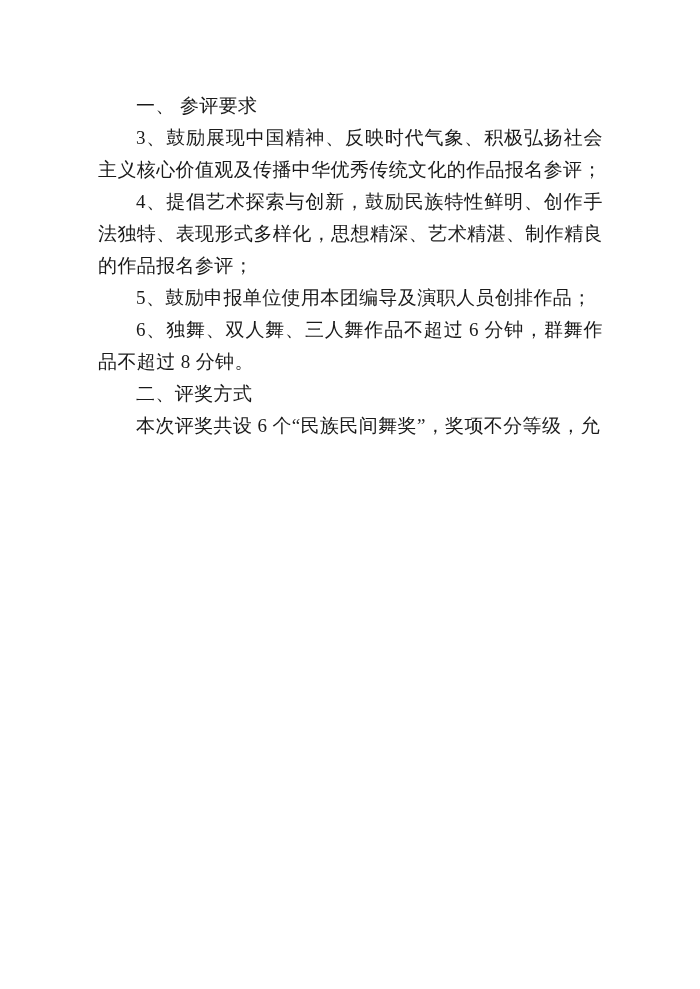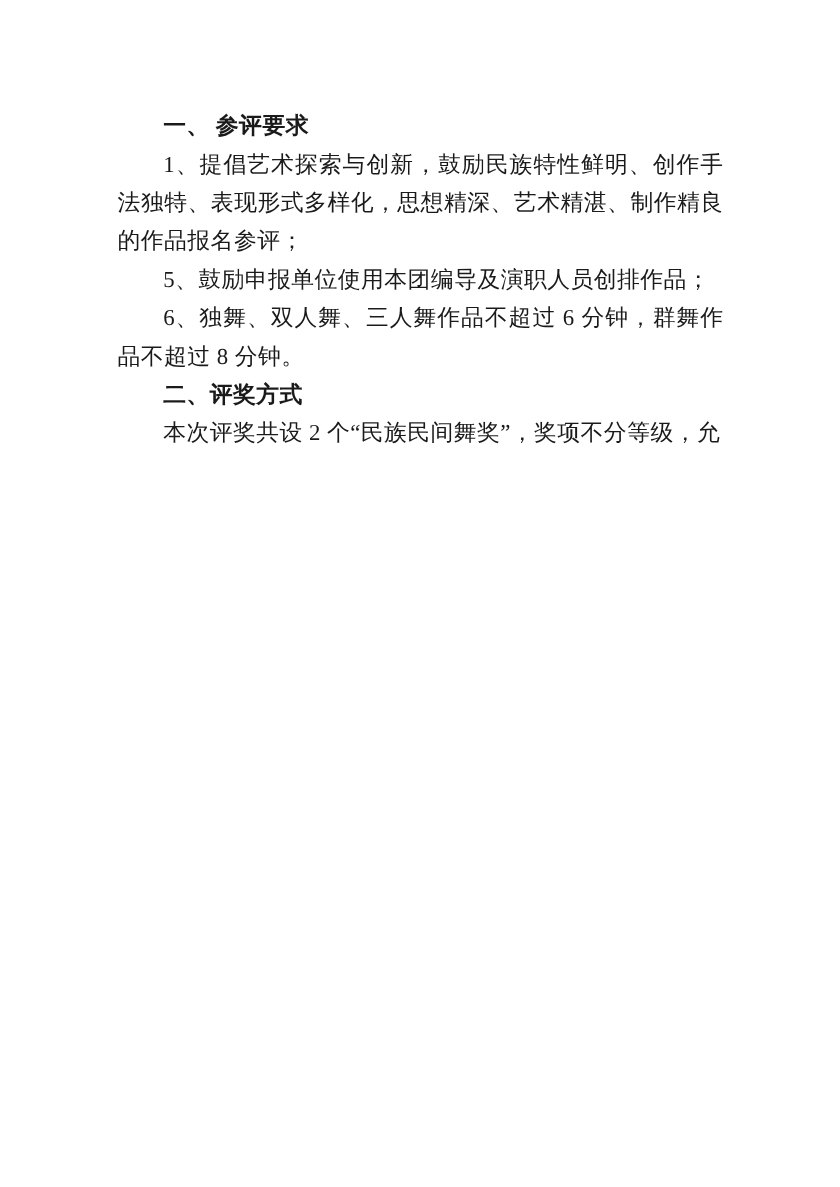--- a/index.html
+++ b/index.html
@@ -20,45 +20,46 @@
     font-family: "Liberation Serif", "DejaVu Serif", serif;
     font-size: 19px;
     line-height: 32px;
     letter-spacing: 0.02em;
   }
   .section { margin: 0; }
   .section + .section { }
   .section h2 {
     margin: 0;
     font-size: 19px;
-    font-weight: bold;
+    font-weight: normal;
     line-height: 32px;
     text-indent: 2em;
   }
   .section p {
     margin: 0;
     text-indent: 2em;
     text-align: justify;
     line-height: 32px;
   }
   .section p:last-child { text-align-last: left; }
 </style>
 </head>
 <body>
 
 <main class="page">
 
   <section class="section">
     <h2>一、 参评要求</h2>
-    <p>1、提倡艺术探索与创新，鼓励民族特性鲜明、创作手法独特、表现形式多样化，思想精深、艺术精湛、制作精良的作品报名参评；</p>
+    <p>3、鼓励展现中国精神、反映时代气象、积极弘扬社会主义核心价值观及传播中华优秀传统文化的作品报名参评；</p>
+    <p>4、提倡艺术探索与创新，鼓励民族特性鲜明、创作手法独特、表现形式多样化，思想精深、艺术精湛、制作精良的作品报名参评；</p>
     <p>5、鼓励申报单位使用本团编导及演职人员创排作品；</p>
     <p>6、独舞、双人舞、三人舞作品不超过 6 分钟，群舞作品不超过 8 分钟。</p>
   </section>
 
   <section class="section">
     <h2>二、评奖方式</h2>
   </section>
 
   <section class="section">
-    <p>本次评奖共设 2 个“民族民间舞奖”，奖项不分等级，允</p>
+    <p>本次评奖共设 6 个“民族民间舞奖”，奖项不分等级，允</p>
   </section>
 
 </main>
 
 </body></html>

